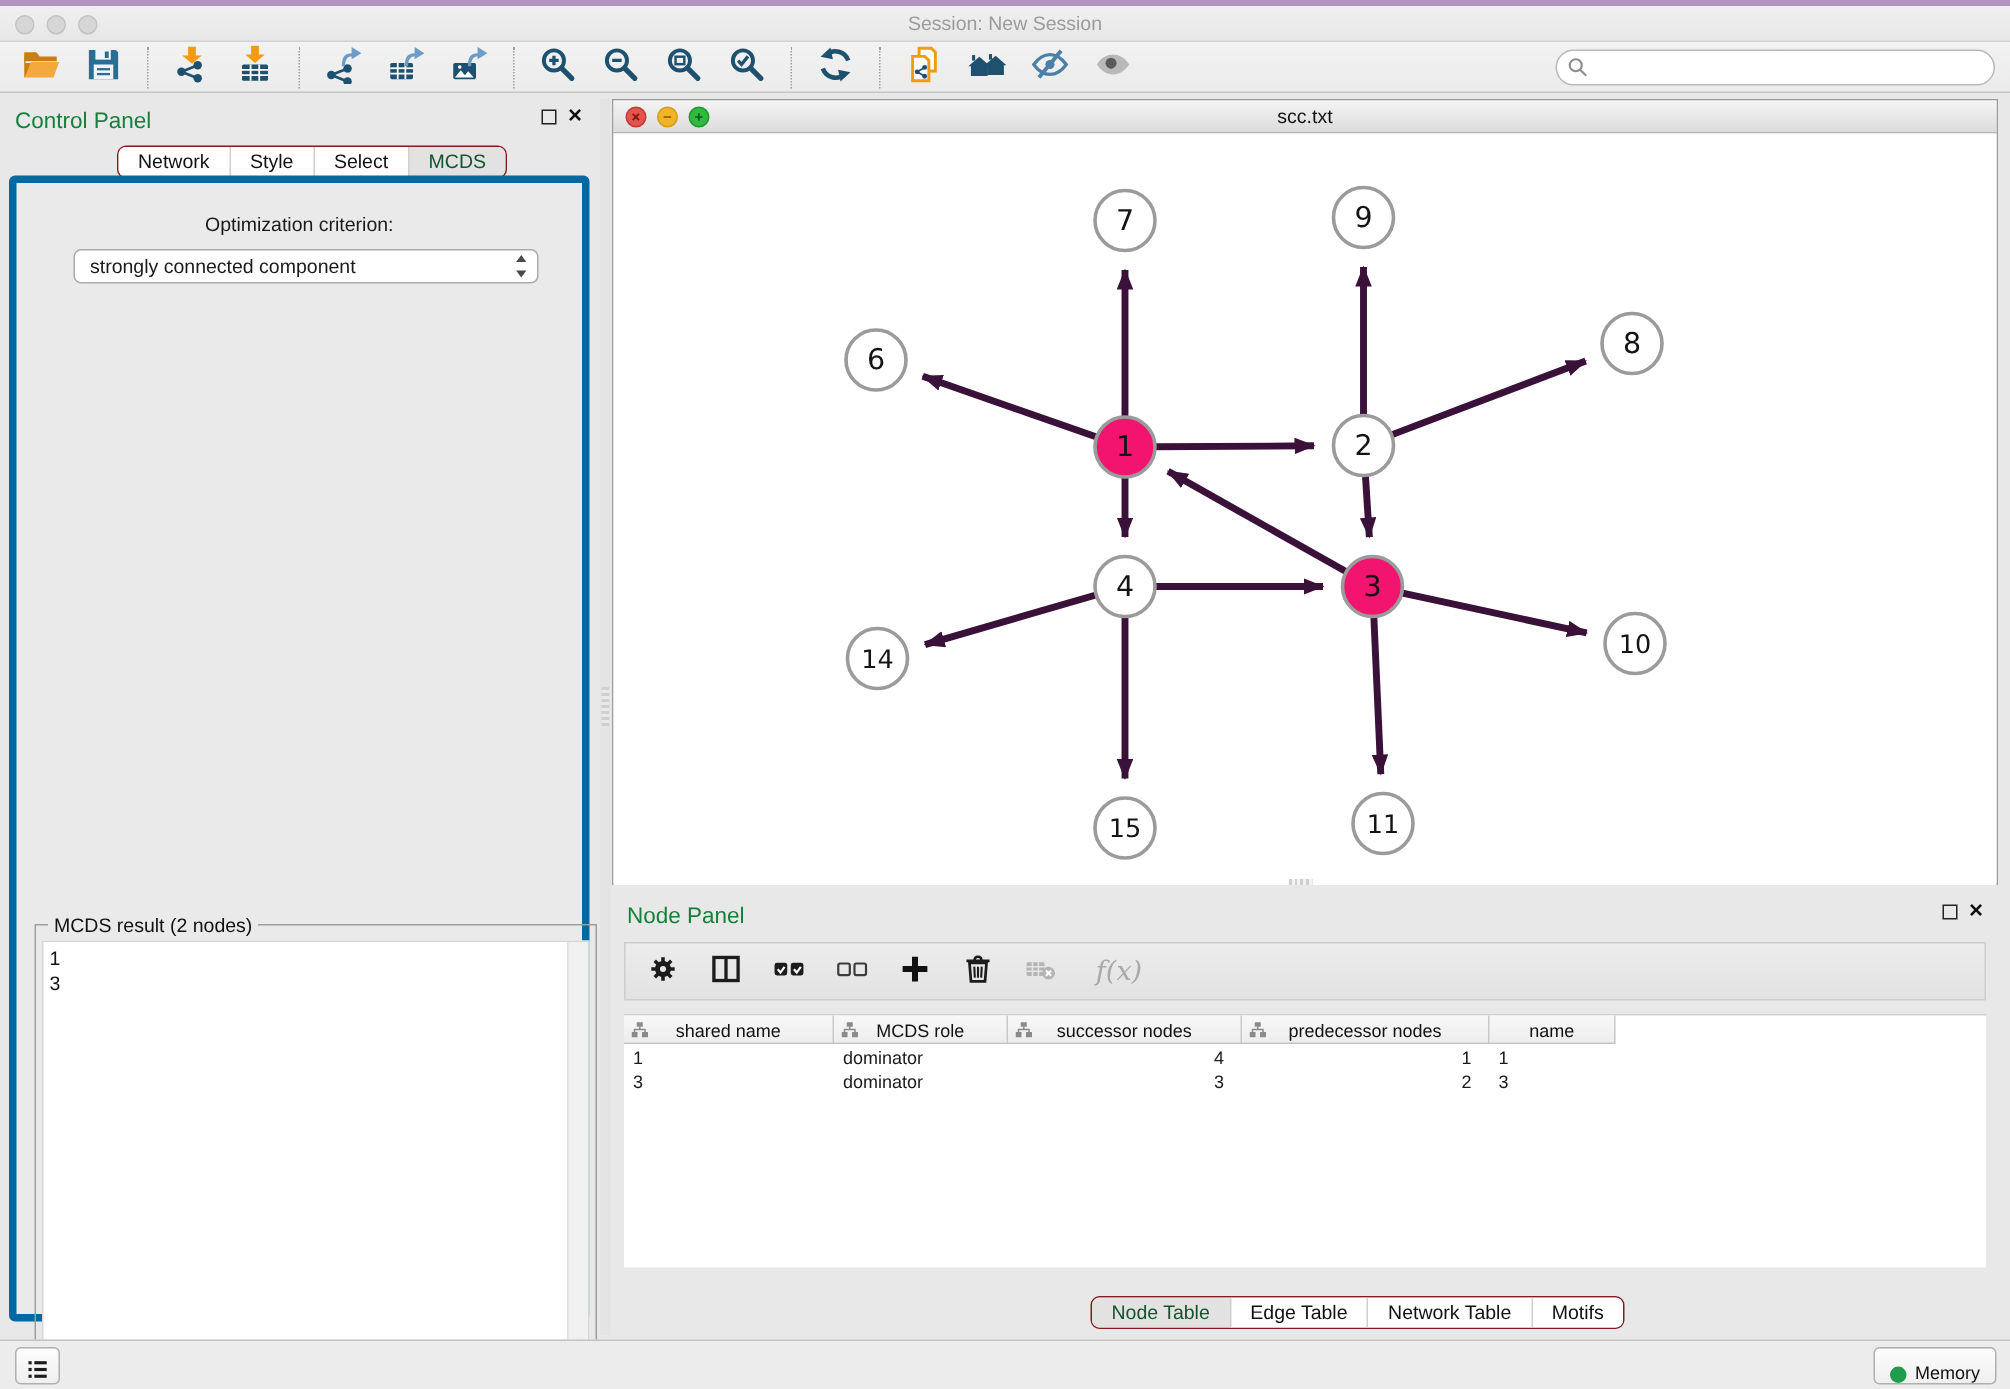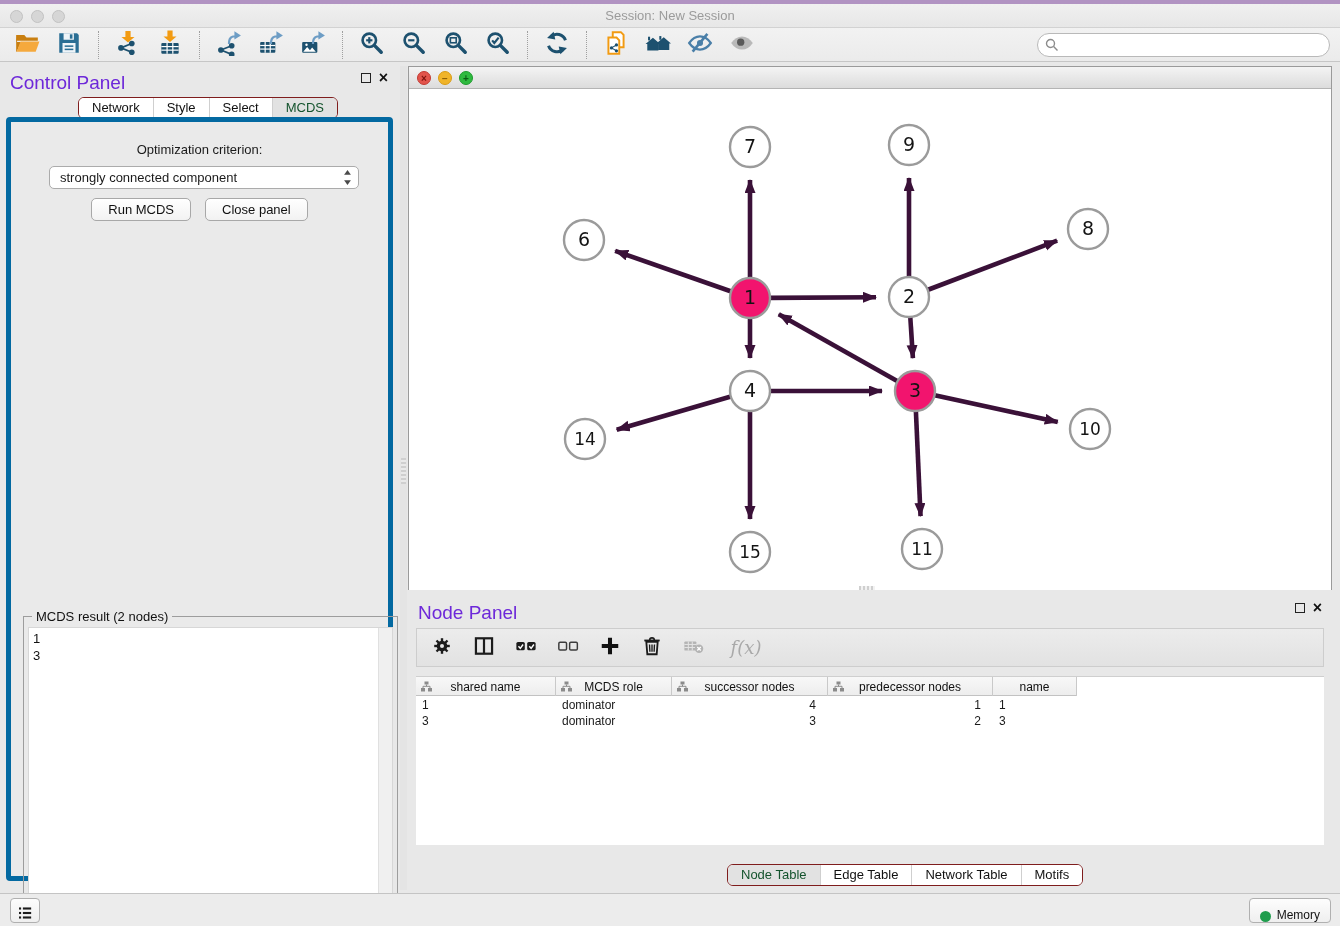--- a/index.html
+++ b/index.html
@@ -25,21 +25,21 @@
               cursor:default; }
   .tool-btn svg { width:26px; height:26px; }
   .tb-sep { width:0; height:28px; border-left:1px dotted #9f9f9f; margin:0 8px; }
   .search-wrap { position:absolute; right:10px; top:5px; width:293px; height:24px; }
   .search-wrap input { width:100%; height:100%; border:1px solid #b9b9b9; border-radius:12px;
               background:#fff; padding:0 10px 0 26px; font-size:13px; outline:none; }
   .search-glass { position:absolute; left:8px; top:5px; width:14px; height:14px; }
 
   
   .cp-header { position:absolute; left:0; top:70px; width:400px; height:22px; }
-  .cp-title, .tp-title { position:absolute; left:10px; top:2px; font-size:19px; color:#6d28d9; }
+  .cp-title, .tp-title { position:absolute; left:10px; top:2px; font-size:15px; color:#15803d; }
   .panel-btns { position:absolute; display:flex; gap:8px; align-items:center; }
   .cp-header .panel-btns { right:12px; top:2px; }
   .float-box { width:10px; height:10px; border:1.6px solid #222; display:inline-block; }
   .close-x { font-size:16px; font-weight:bold; color:#111; line-height:12px; }
 
   .tab-strip { position:absolute; display:flex; border:1px solid #7f1d1d; border-radius:6px;
                overflow:hidden; background:#fff; }
   .cp-tabs { left:78px; top:97px; height:22px; }
   .tab { height:22px; line-height:20px; padding:0 13px; font-size:13px; background:#fff;
          border-left:1px solid #cfcfcf; color:#111; cursor:default; white-space:nowrap; }
@@ -330,24 +330,20 @@
     </div>
   <div class="cp-body">
     <div class="opt-label">Optimization criterion:</div>
     <div class="cp-dropdown">
       <span class="dd-value">strongly connected component</span>
       <svg width="9" height="17" viewBox="0 0 8 16">
         <path d="M4 1l3.2 4.4H0.8z" fill="#4a4a4a"></path>
           <path d="M0.8 10.6h6.4L4 15z" fill="#4a4a4a"></path>
       </svg>
     </div>
-    <div class="cp-btn-row">
-      <button class="push-btn">Run MCDS</button>
-      <button class="push-btn">Close panel</button>
-    </div>
     <div class="result-group">
       <span class="result-title">MCDS result (2 nodes)</span>
       <div class="result-area" id="result-area">
         <div class="result-scroll"></div>
       <div class="result-line">1</div>
           <div class="result-line">3</div>
         </div>
     </div>
   </div>
 
@@ -355,20 +351,21 @@
       <div class="dots"></div>
     </div>
 
   <div class="net-window">
     <div class="net-titlebar">
       <div class="traffic">
         <span class="tl tl-close">×</span>
         <span class="tl tl-min">−</span>
         <span class="tl tl-max">+</span>
       </div>
+      <div class="net-title">scc.txt</div>
     </div>
     <div class="net-canvas">
       <svg id="graph" width="922" height="501" viewBox="0 0 922 501">
           <defs>
             <marker id="arrow" markerUnits="userSpaceOnUse" markerWidth="15" markerHeight="12" refX="13" refY="5.5" orient="auto">
               <path d="M0 0L14 5.5L0 11Z" fill="#3a1138"></path>
             </marker>
           </defs>
           <line x1="341" y1="190" x2="341" y2="91" stroke="#3a1138" stroke-width="4.6" marker-end="url(#arrow)"></line>
           <line x1="323.0633246997125" y1="202.73296887098388" x2="206.153172889973" y2="161.88484353987008" stroke="#3a1138" stroke-width="4.6" marker-end="url(#arrow)"></line>

